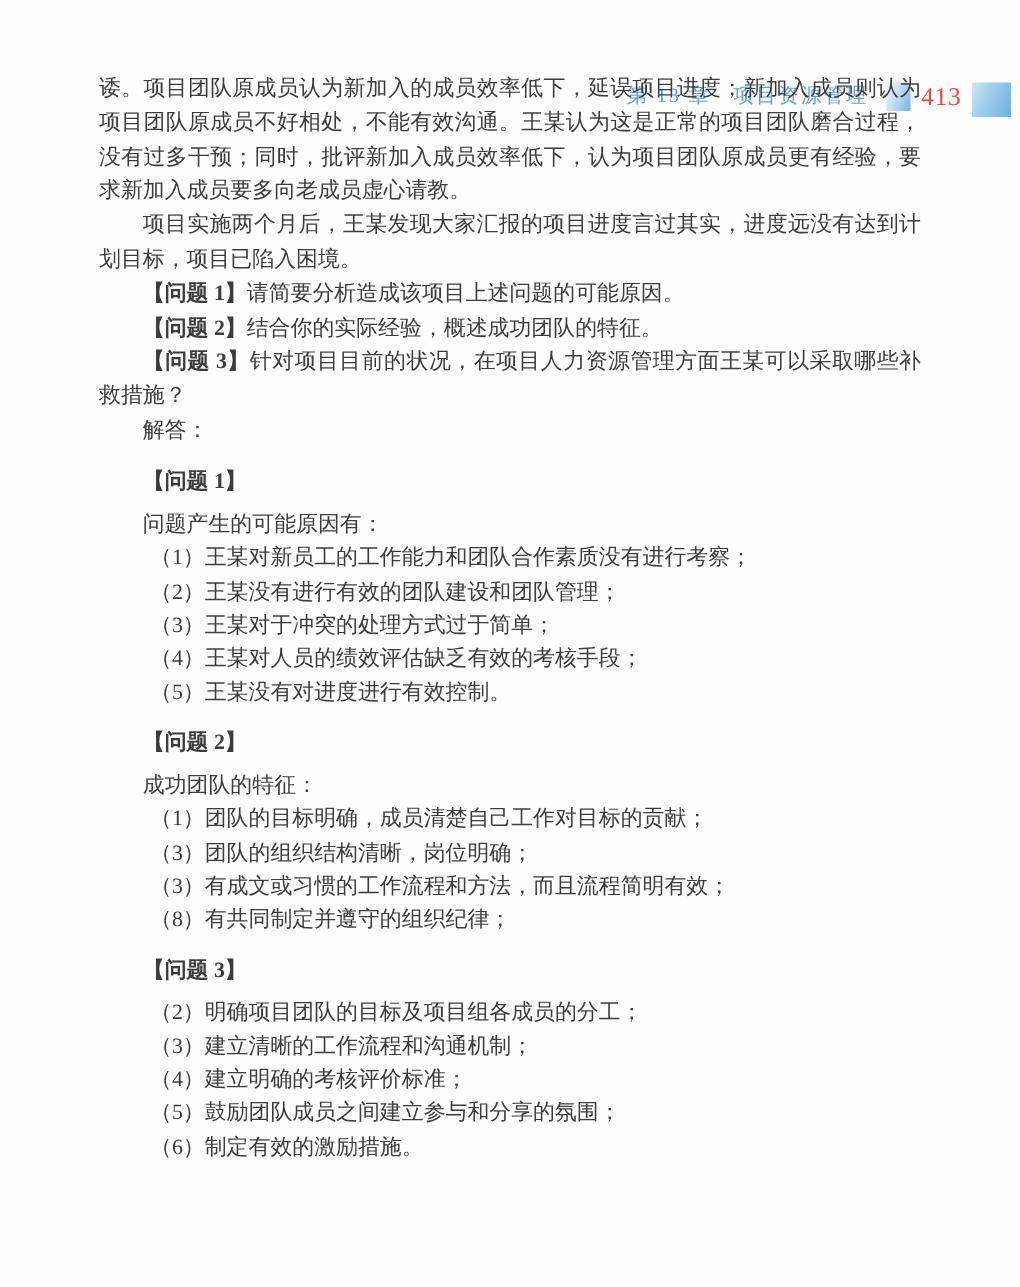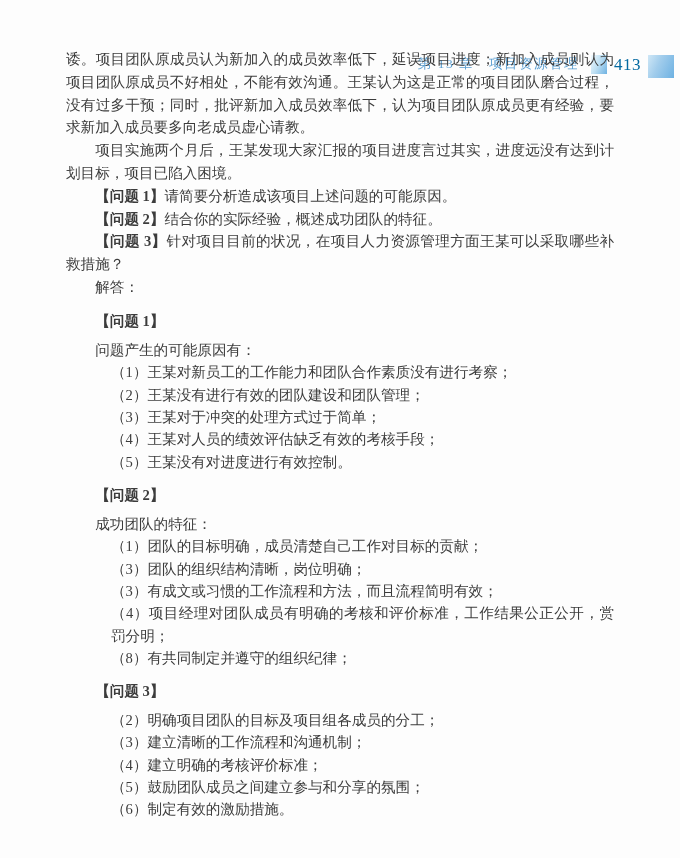--- a/index.html
+++ b/index.html
@@ -37,21 +37,21 @@
   }
   .accent-sq-small {
     width: 16px;
     height: 19px;
     background: linear-gradient(115deg, #f2f9fd 0%, #bfe0f3 45%, #6fb2e2 100%);
     margin-right: 7px;
     flex: 0 0 auto;
   }
   .page-number {
     font-size: 17px;
-    color: #0369a1;
+    color: #ef4444;
     margin-right: 7px;
     letter-spacing: 0.5px;
   }
   .accent-sq-large {
     width: 26px;
     height: 23px;
     background: linear-gradient(115deg, #cfe7f6 0%, #a2cdec 40%, #6db1e2 100%);
     margin-right: 6px;
     flex: 0 0 auto;
   }
@@ -73,21 +73,21 @@
   .section-heading {
     font-weight: bold;
     text-indent: 2em;
     margin-top: 11px;
     margin-bottom: 6px;
     text-align: left;
   }
   .section-intro { text-indent: 2em; text-align: left; }
   .answer-list { margin: 0; padding: 0; list-style: none; }
   .answer-list li {
-    margin-left: 45px;
+    margin-left: 34px;
     line-height: 22.3px;
     text-align: justify;
   }
 </style>
 </head>
 <body>
 
 <div class="page">
 
   <div class="page-header">
@@ -126,21 +126,20 @@
       </ul>
     </div>
 
     <div>
       <div class="section-heading">【问题 2】</div>
       <div class="section-intro">成功团队的特征：</div>
       <ul class="answer-list">
         <li>（1）团队的目标明确，成员清楚自己工作对目标的贡献；</li>
         <li>（3）团队的组织结构清晰，岗位明确；</li>
         <li>（3）有成文或习惯的工作流程和方法，而且流程简明有效；</li>
-        <li>（4）项目经理对团队成员有明确的考核和评价标准，工作结果公正公开，赏罚分明；</li>
         <li>（8）有共同制定并遵守的组织纪律；</li>
       </ul>
     </div>
 
     <div>
       <div class="section-heading">【问题 3】</div>
       <ul class="answer-list">
         <li>（2）明确项目团队的目标及项目组各成员的分工；</li>
         <li>（3）建立清晰的工作流程和沟通机制；</li>
         <li>（4）建立明确的考核评价标准；</li>

